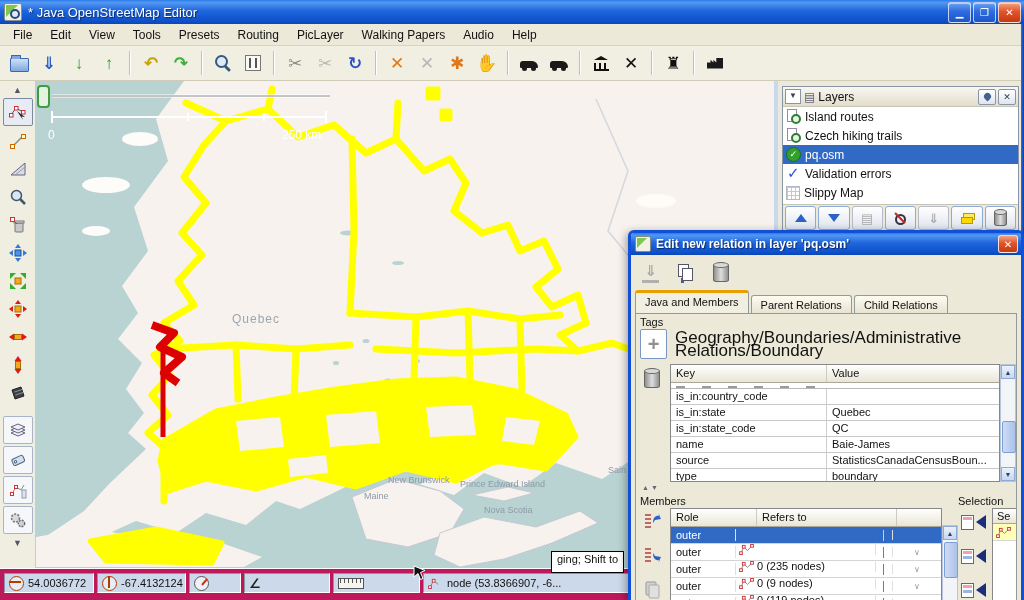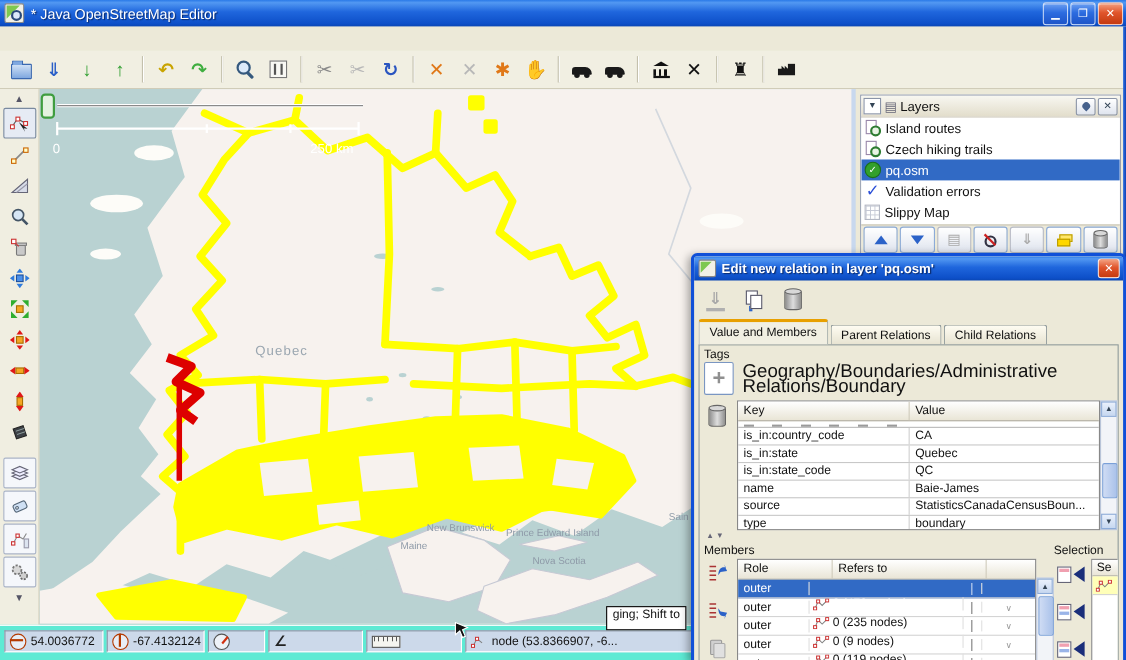--- a/index.html
+++ b/index.html
@@ -98,21 +98,21 @@
   .g-eye::after{content:"";position:absolute;left:-1px;top:4px;width:14px;height:2px;background:#c22;transform:rotate(45deg);}
   .g-ystack{width:13px;height:11px;position:relative;}
   .g-ystack::before{content:"";position:absolute;top:0;left:2px;width:10px;height:5px;background:#ffe76a;border:1px solid #b89a00;}
   .g-ystack::after{content:"";position:absolute;bottom:0;left:0;width:10px;height:5px;background:#ffd700;border:1px solid #b89a00;}
   .ic-trash{width:11px;height:13px;background:linear-gradient(90deg,#909090,#dedede 50%,#909090);border:1px solid #666;border-radius:5px/2px;position:relative;}
   .ic-trash::before{content:"";position:absolute;top:-3px;left:-1px;width:11px;height:4px;background:#d8d8d8;border:1px solid #666;border-radius:50%;}
   .ic-trash.big{width:14px;height:16px;}
   .ic-trash.big::before{width:14px;}
 
   
-  .statusbar{position:absolute;left:0;top:568px;width:1024px;height:32px;background:#5eead4;border-top:1px solid #fff;
+  .statusbar{position:absolute;left:0;top:568px;width:1024px;height:32px;background:#be185d;border-top:1px solid #fff;
     display:flex;align-items:flex-start;padding:4px 0 0 4px;box-sizing:border-box;gap:3px;}
   .seg{height:20px;background:#ccd9ea;border:1px solid;border-color:#8a94a4 #fff #fff #8a94a4;
     display:flex;align-items:center;padding:0 4px;box-sizing:border-box;font-size:11px;gap:4px;flex:none;}
   .lat-ic,.lon-ic{width:13px;height:13px;border:1.5px solid #b43a00;border-radius:50%;position:relative;flex:none;background:#e8eef6;}
   .lat-ic::after{content:"";position:absolute;left:-1px;top:4.5px;width:12px;height:2px;background:#b43a00;}
   .lon-ic::after{content:"";position:absolute;left:4.5px;top:-1px;width:2px;height:12px;background:#b43a00;}
   .compass-ic{width:13px;height:13px;border:1.5px solid #555;border-radius:50%;position:relative;background:#eef2f8;}
   .compass-ic::after{content:"";position:absolute;left:6px;top:0px;width:2px;height:8px;background:#d03010;transform:rotate(40deg);transform-origin:bottom;}
   .angle-ic{font-size:13px;font-weight:bold;color:#222;}
   .ruler-ic{width:24px;height:9px;border:1px solid #555;background:#f5f5f0;position:relative;}
@@ -203,20 +203,32 @@
   <div class="titlebar">
     <span class="app-icon"></span>
     <span class="title-text">* Java OpenStreetMap Editor</span>
     <span class="winbtns">
       <span class="wbtn">▁</span>
       <span class="wbtn">❐</span>
       <span class="wbtn close">✕</span>
     </span>
   </div>
 
+  <div class="menubar" id="menubar">
+      <span class="mitem">File</span>
+      <span class="mitem">Edit</span>
+      <span class="mitem">View</span>
+      <span class="mitem">Tools</span>
+      <span class="mitem">Presets</span>
+      <span class="mitem">Routing</span>
+      <span class="mitem">PicLayer</span>
+      <span class="mitem">Walking Papers</span>
+      <span class="mitem">Audio</span>
+      <span class="mitem">Help</span>
+    </div>
 
   <div class="toolbar" id="maintoolbar">
       <span class="tbtn">
         <span class="cico ic-folder"></span>
       </span>
       <span class="tbtn">
         <span class="tglyph" style="color: rgb(42, 95, 200);">⇓</span>
       </span>
       <span class="tbtn">
         <span class="tglyph" style="color: rgb(47, 158, 47);">↓</span>
@@ -604,21 +616,21 @@
           <span class="ic-apply"></span>
         </span>
       <span class="dbtn">
           <span class="ic-copy"></span>
         </span>
       <span class="dbtn">
           <span class="ic-trash big"></span>
         </span>
     </div>
     <div class="dlg-tabs" id="dlgtabs">
-        <span class="dtab active">Value and Members</span>
+        <span class="dtab active">Java and Members</span>
         <span class="dtab">Parent Relations</span>
         <span class="dtab">Child Relations</span>
       </div>
     <div class="tab-panel">
       <span class="grp-label" style="left:4px;top:2px">Tags</span>
       <div class="preset-row">
         <span class="plus-btn">+</span>
         <span class="preset-text">
           <div>Geography/Boundaries/Administrative</div>
           <div>Relations/Boundary</div>
@@ -629,21 +641,20 @@
         </span>
       <div class="tags-table">
         <div class="tt-head">
           <span class="tt-hk">Key</span>
           <span class="tt-hv">Value</span>
         </div>
         <div class="tt-sliver"></div>
         <div id="tagrows">
             <div class="tt-row">
               <span class="tt-k">is_in:country_code</span>
-              <span class="tt-v">CA</span>
             </div>
             <div class="tt-row">
               <span class="tt-k">is_in:state</span>
               <span class="tt-v">Quebec</span>
             </div>
             <div class="tt-row">
               <span class="tt-k">is_in:state_code</span>
               <span class="tt-v">QC</span>
             </div>
             <div class="tt-row">

